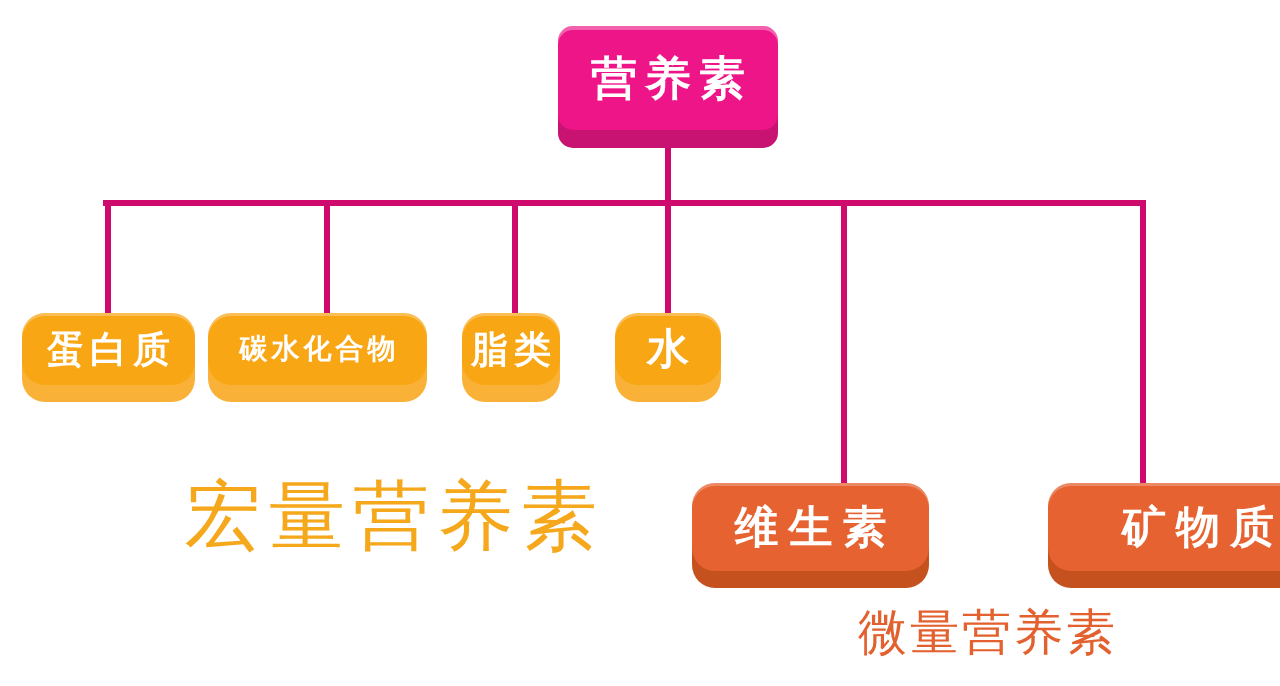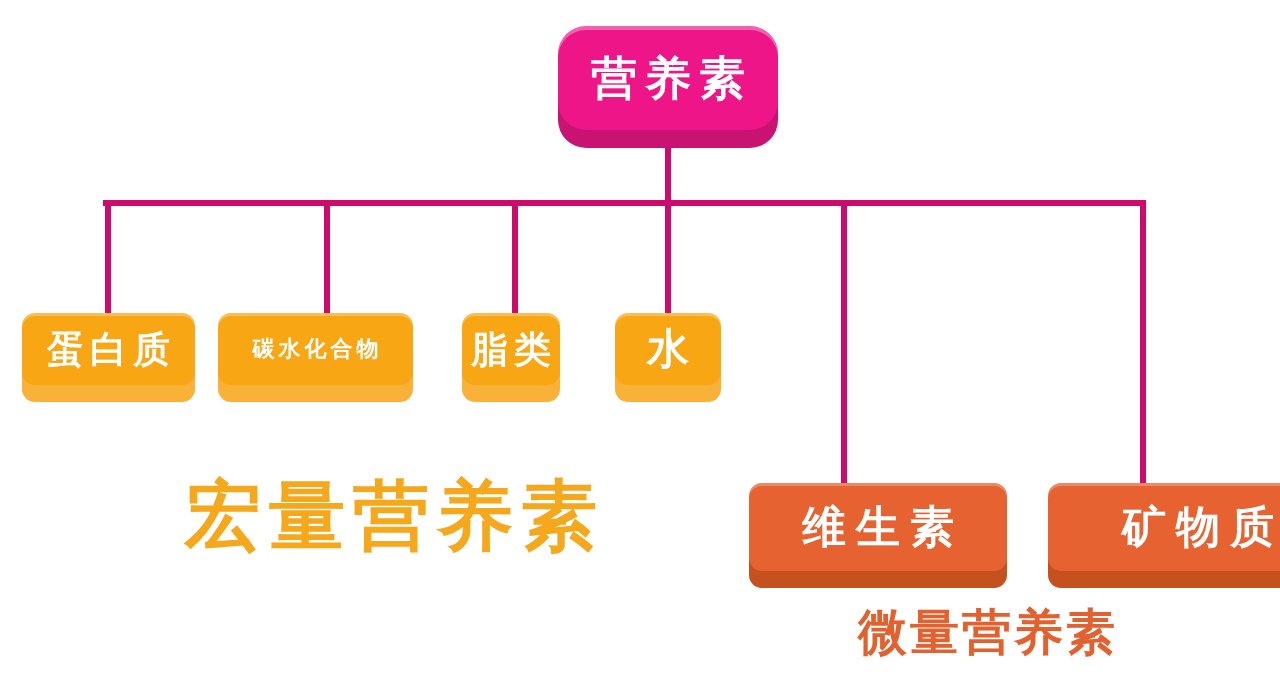--- a/index.html
+++ b/index.html
@@ -25,64 +25,64 @@
   .line.v { width: 6px; }
   
   .node {
     position: absolute;
     z-index: 2;
     display: flex;
     align-items: center;
     justify-content: center;
     color: var(--node-text, #fff);
     font-weight: bold;
-    border-radius: 13px;
+    border-radius: 23px;
     text-align: center;
     white-space: nowrap;
     line-height: 1;
   }
   .node.root {
     left: 558px; top: 26px; width: 220px; height: 104px;
     background: var(--root-fill, #EE1588);
     box-shadow: 0 18px 0 var(--root-edge, #C81373),
                 inset 0 4px 0 rgba(255,255,255,0.32);
     font-size: 46px;
     letter-spacing: 8px;
     text-indent: 8px;
-    border-radius: 28px;
+    border-radius: 15px;
   }
   .node.macro {
     background: var(--macro-fill, #F9A614);
     box-shadow: 0 17px 0 var(--macro-edge, #F9B237),
                 inset 0 3px 0 rgba(255,255,255,0.28);
     top: 313px; height: 72px;
     font-size: 37px;
     letter-spacing: 6px;
     text-indent: 6px;
   }
   .node.micro {
     background: var(--micro-fill, #E66230);
     box-shadow: 0 17px 0 var(--micro-edge, #C4511E),
                 inset 0 3px 0 rgba(255,255,255,0.25);
     top: 483px; height: 88px;
     font-size: 44px;
     letter-spacing: 10px;
     text-indent: 10px;
   }
   .node.protein { left: 22px;   width: 173px; }
-  .node.carb    { left: 218px;  width: 195px; font-size: 22px; letter-spacing: 4px; text-indent: 4px; }
+  .node.carb    { left: 208px;  width: 219px; font-size: 28px; letter-spacing: 4px; text-indent: 4px; }
   .node.lipid   { left: 462px;  width: 98px; }
   .node.water   { left: 615px;  width: 106px; font-size: 42px; letter-spacing: 0; text-indent: 0; }
-  .node.vitamin { left: 749px;  width: 258px; }
+  .node.vitamin { left: 692px;  width: 237px; }
   .node.mineral { left: 1048px; width: 300px; }
   
   .group-label {
     position: absolute;
     z-index: 2;
-    font-weight: bold;
+    font-weight: normal;
     text-align: center;
     white-space: nowrap;
     line-height: 1;
   }
   .group-label.macro-label {
     left: 160px; top: 478px; width: 470px;
     font-size: 76px;
     letter-spacing: 8px;
     color: var(--macro-label, #F6A81C);
   }

